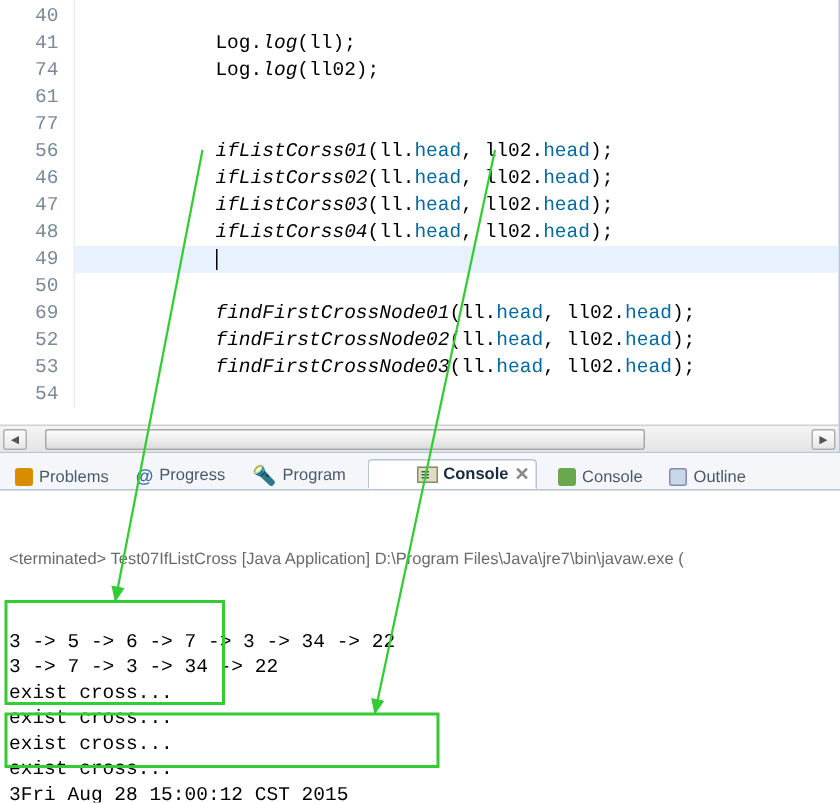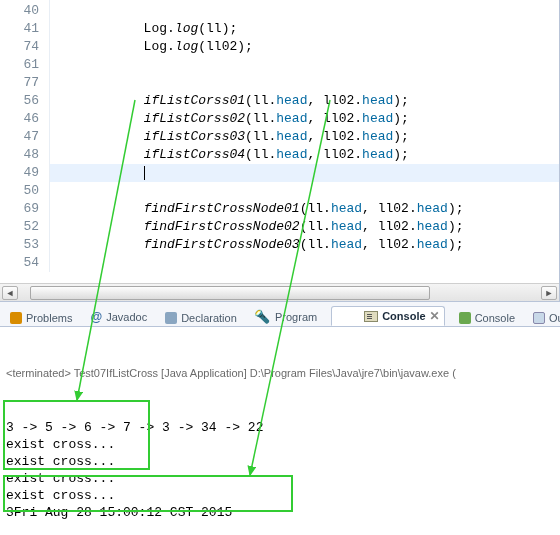--- a/index.html
+++ b/index.html
@@ -189,25 +189,21 @@
   </div>
 </div>
 
 <div class="views-bar">
   <div class="tab">
     <span class="icon-sq icon-problem"></span>
     <span>Problems</span>
   </div>
   <div class="tab">
     <span class="icon-javadoc">@</span>
-    <span>Javadoc</span>
-  </div>
-  <div class="tab">
-    <span class="icon-sq icon-decl"></span>
-    <span>Declaration</span>
+    <span>Progress</span>
   </div>
   <div class="tab">
     <span class="icon-search">🔦</span>
     <span>Program</span>
   </div>
   <div class="tab active">
     <span class="icon-console"></span>
     <span>Console</span>
     <span class="icon-close">✕</span>
   </div>
@@ -216,21 +212,21 @@
     <span>Console</span>
   </div>
   <div class="tab">
     <span class="icon-sq icon-outline"></span>
     <span>Outline</span>
   </div>
 </div>
 
 <div class="console-pane">
   <div class="term-line"><span>&lt;terminated&gt;</span><span> Test07IfListCross [Java Application] D:\Program Files\Java\jre7\bin\javaw.exe (</span></div>
-  <div id="console-lines"><div>3 -&gt; 5 -&gt; 6 -&gt; 7 -&gt; 3 -&gt; 34 -&gt; 22</div><div>exist cross...</div><div>exist cross...</div><div>exist cross...</div><div>exist cross...</div><div>3Fri Aug 28 15:00:12 CST 2015</div></div>
+  <div id="console-lines"><div>3 -&gt; 5 -&gt; 6 -&gt; 7 -&gt; 3 -&gt; 34 -&gt; 22</div><div>3 -&gt; 7 -&gt; 3 -&gt; 34 -&gt; 22</div><div>exist cross...</div><div>exist cross...</div><div>exist cross...</div><div>exist cross...</div><div>3Fri Aug 28 15:00:12 CST 2015</div></div>
 </div>
 
 <div class="anno-box" style="left:3px; top:400px; width:147px; height:70px;"></div>
 <div class="anno-box" style="left:3px; top:475px; width:290px; height:37px;"></div>
 
 <svg class="anno-arrows">
   <defs>
     <marker id="ah" markerWidth="8" markerHeight="8" refX="6" refY="3" orient="auto">
       <path d="M0,0 L7,3 L0,6 Z" fill="#33cc33"></path>
     </marker>

